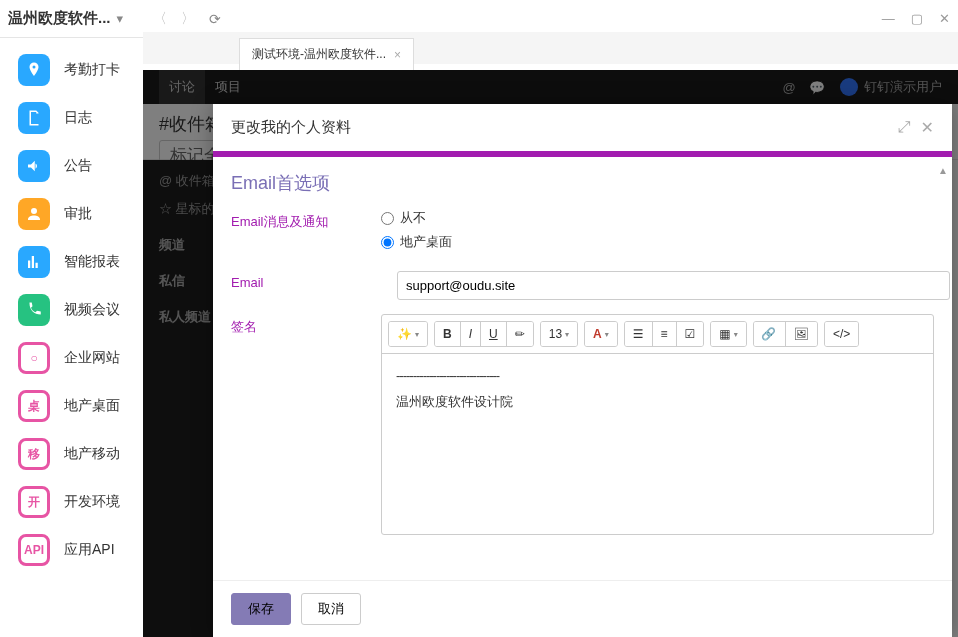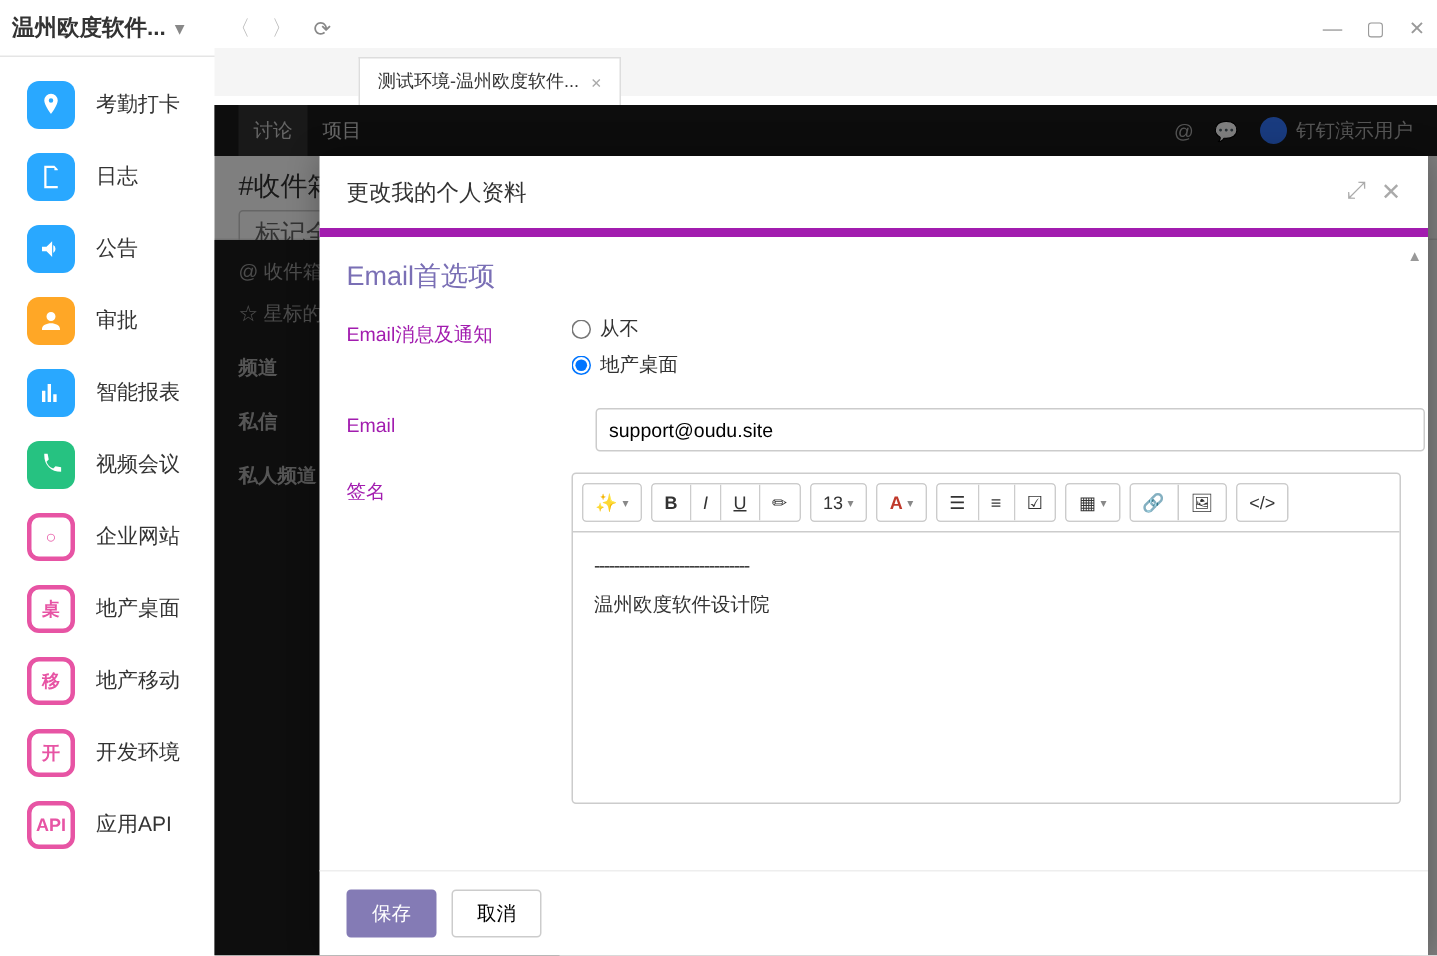--- a/index.html
+++ b/index.html
@@ -84,21 +84,21 @@
     .rte { border: 1px solid #ccc; border-radius: 3px; }
     .rte-toolbar { padding: 6px; border-bottom: 1px solid #ccc; display: flex; flex-wrap: wrap; gap: 6px; }
     .rte-group { display: flex; border: 1px solid #ccc; border-radius: 3px; overflow: hidden; }
     .rte-btn { padding: 4px 8px; background: #fff; border-right: 1px solid #ccc; cursor: pointer; font-size: 12px; display: flex; align-items: center; gap: 3px; min-height: 24px; }
     .rte-btn:last-child { border-right: none; }
     .rte-btn .caret { font-size: 8px; color: #888; }
     .rte-body { min-height: 180px; padding: 14px; font-size: 13px; }
     
     .modal-footer { padding: 12px 18px; border-top: 1px solid #eee; display: flex; gap: 10px; }
     .btn { padding: 6px 16px; border-radius: 3px; cursor: pointer; font-size: 13px; border: 1px solid #ccc; background: #fff; }
-    .btn-primary { background: #847bb5; color: #ffffff; border-color: #847bb5; }
+    .btn-primary { background: #847bb5; color: #000000; border-color: #847bb5; }
     
     .scroll-ind { position: absolute; right: 4px; top: 8px; color: #999; font-size: 10px; }
   </style>
 </head>
 <body>
 
 <div class="titlebar">
   <span class="titlebar-title">温州欧度软件...</span>
   <span class="titlebar-dropdown">▾</span>
   <div class="nav-arrows">

